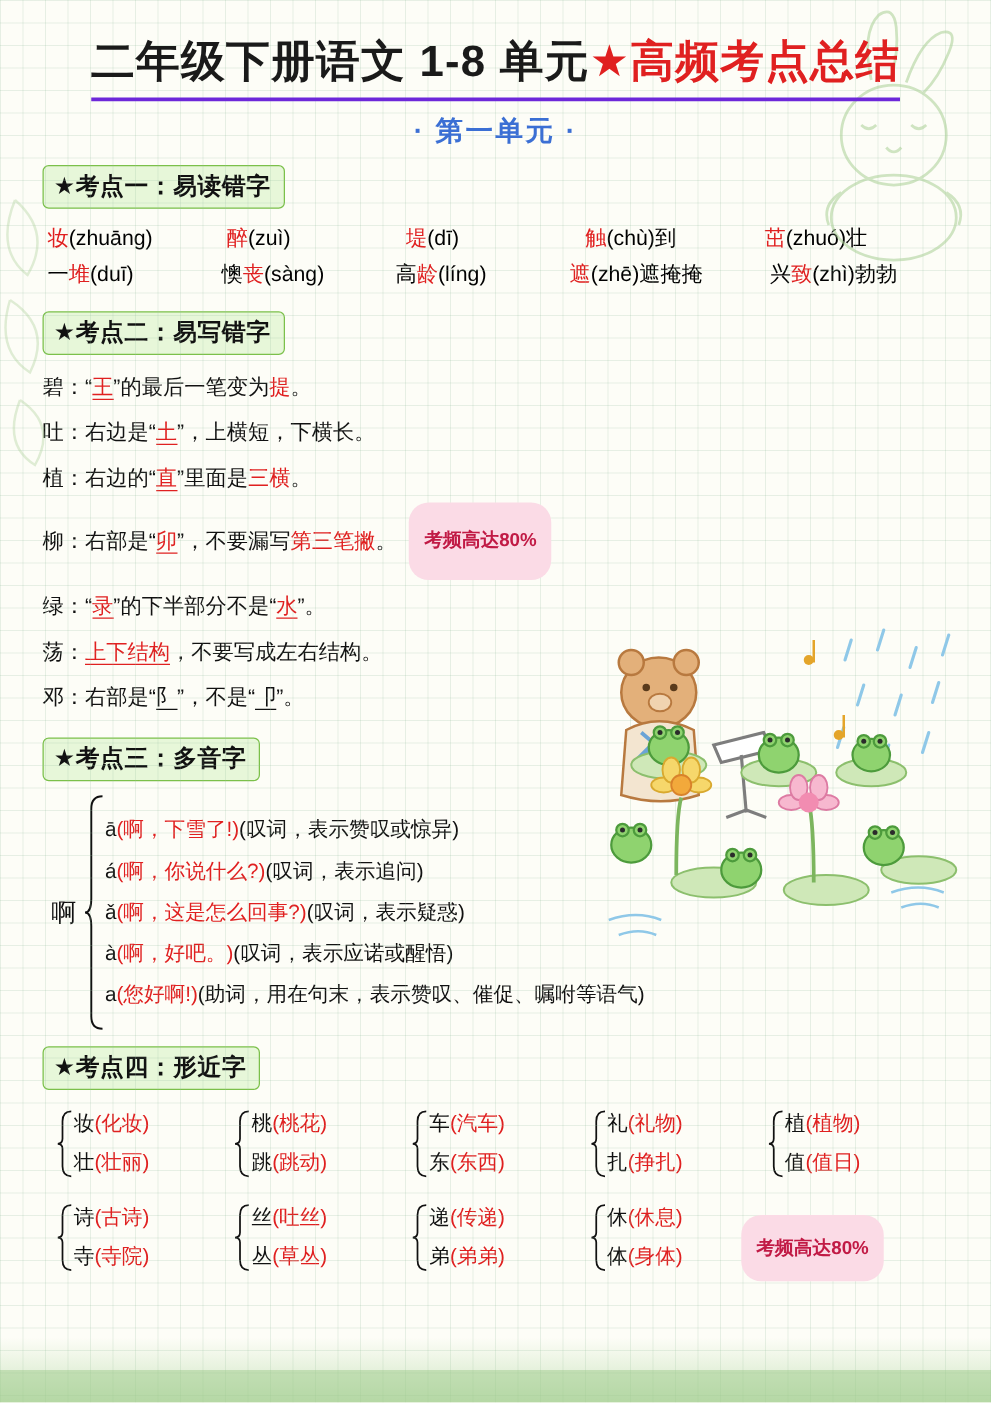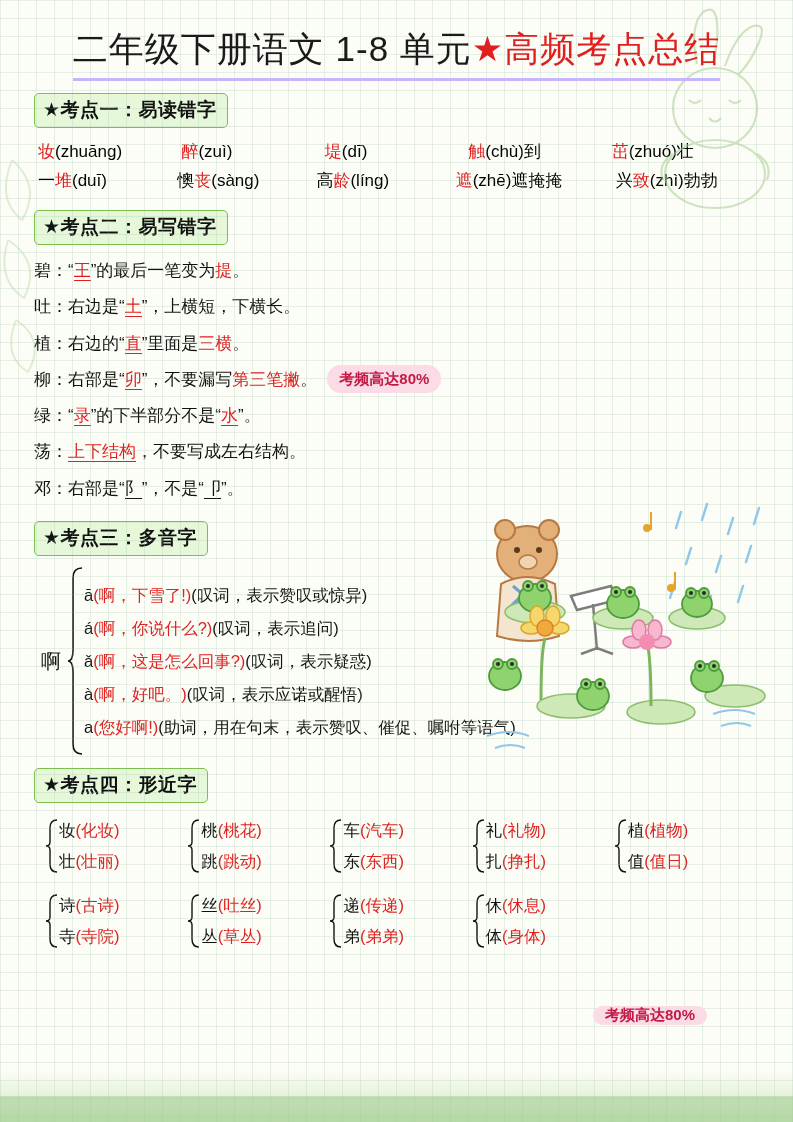--- a/index.html
+++ b/index.html
@@ -20,24 +20,24 @@
   }
   .page{position:relative;width:793px;height:1122px;}
 
   
   .title-wrap{
     text-align:center;
     padding:26px 18px 0 18px;
     position:relative;
   }
   .main-title{
-    font-size:35px;font-weight:normal;letter-spacing:1px;
+    font-size:35px;font-weight:bold;letter-spacing:1px;
     color:#1a1a1a;white-space:nowrap;
     display:inline-block;
-    border-bottom:3px solid #c4b5fd;
+    border-bottom:3px solid #6d28d9;
     padding-bottom:5px;
   }
   .main-title .red{color:#e02020;}
   .sub-title{
     margin-top:9px;
     font-size:22px;font-weight:bold;color:#3b6fd4;
     letter-spacing:2px;
   }
 
   
@@ -71,21 +71,21 @@
   
   .w-line{margin:4px 0 4px 0;font-size:17px;}
 
   
   .bubble{
     display:inline-block;
     background:#fbdbe6;
     color:#c11a45;
     font-size:15px;font-weight:bold;
     border-radius:16px;
-    padding:0 12px;
+    padding:17px 12px;
     margin-left:10px;
     position:relative;
     top:-1px;
   }
 
   
   .duoyin{
     display:flex;align-items:center;
     padding:4px 34px 0 34px;
   }
@@ -164,20 +164,21 @@
     <g fill="none" stroke="#a9cf96" stroke-width="2">
       <path d="M10 10 q30 26 10 60 q-26 -20 -10 -60"></path>
       <path d="M6 90 q34 22 16 58 q-28 -18 -16 -58"></path>
       <path d="M14 170 q30 20 12 52 q-26 -16 -12 -52"></path>
     </g>
   </svg>
 
   
   <div class="title-wrap">
     <div class="main-title"><span>二年级下册语文 1-8 单元</span><span class="red">★</span><span class="red">高频考点总结</span></div>
+    <div class="sub-title">· 第一单元 ·</div>
   </div>
 
   
   <div class="sec-head">★考点一：易读错字</div>
 
   <div class="pinyin-row">
     <div class="cell"><span class="red">妆</span><span>(zhuāng)</span><span></span></div>
     <div class="cell"><span class="red">醉</span><span>(zuì)</span><span></span></div>
     <div class="cell"><span class="red">堤</span><span>(dī)</span><span></span></div>
     <div class="cell"><span class="red">触</span><span>(chù)</span><span>到</span></div>

